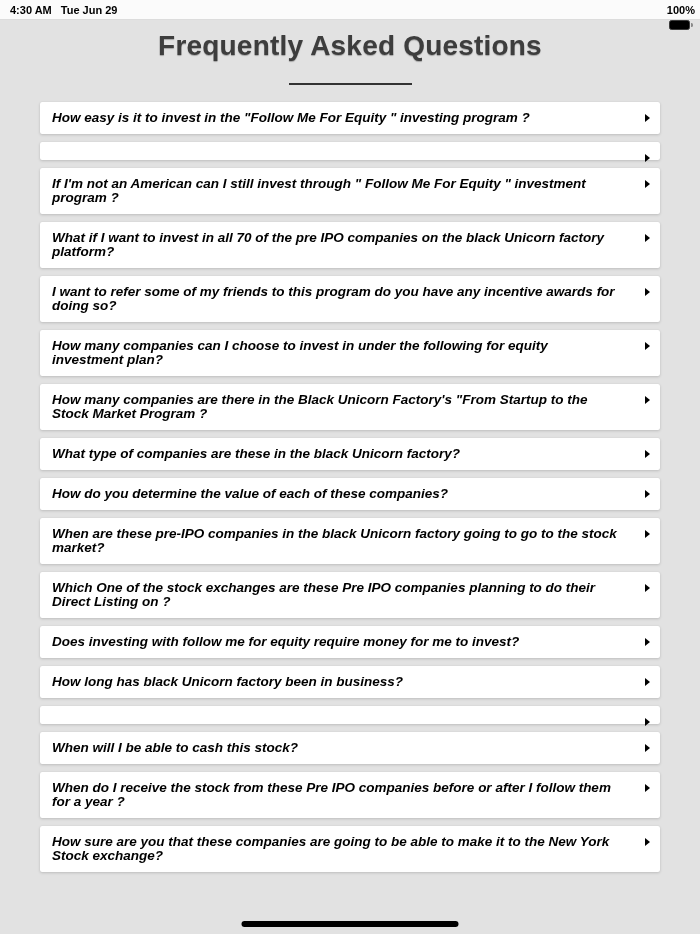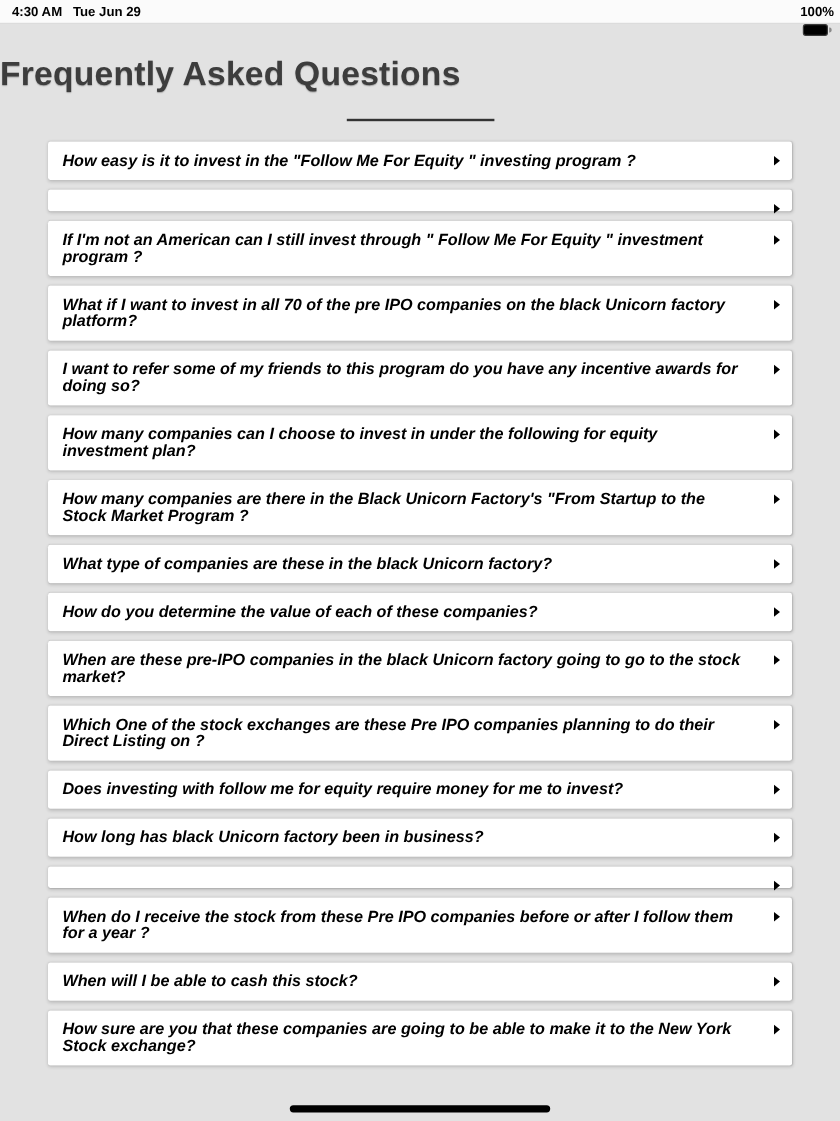--- a/index.html
+++ b/index.html
@@ -35,21 +35,21 @@
   }
   .battery-nub {
     width: 2px; height: 4px;
     background: #8a8a8a;
     border-radius: 0 1.5px 1.5px 0;
     display: inline-block;
     margin-left: 1px;
   }
 
   
-  .header { padding-top: 25px; }
+  .header { text-align: center; padding-top: 9px; }
   .page-title {
     font-size: 28px;
     font-weight: bold;
     color: var(--title, #3d3d3d);
     text-shadow: 0 1px 1px rgba(0,0,0,0.28);
     line-height: 33px;
     letter-spacing: 0.2px;
   }
   .title-underline {
     width: 123px; height: 2px;
@@ -196,28 +196,28 @@
   <div class="faq-item">
     <span class="faq-question">How long has black Unicorn factory been in business?</span>
     <span class="chevron-right"></span>
   </div>
 
   <div class="faq-item">
     <span class="chevron-right"></span>
   </div>
 
   <div class="faq-item">
+    <span class="faq-question">When will I be able to cash this stock?</span>
+    <span class="chevron-right"></span>
+  </div>
+
+  <div class="faq-item">
     <span class="faq-question">When do I receive the stock from these Pre IPO companies before or after I follow them for a year ?</span>
     <span class="chevron-right"></span>
   </div>
 
   <div class="faq-item">
-    <span class="faq-question">When will I be able to cash this stock?</span>
-    <span class="chevron-right"></span>
-  </div>
-
-  <div class="faq-item">
     <span class="faq-question">How sure are you that these companies are going to be able to make it to the New York Stock exchange?</span>
     <span class="chevron-right"></span>
   </div>
 </div>
 
 <div class="home-indicator"></div>
 
 </body></html>

